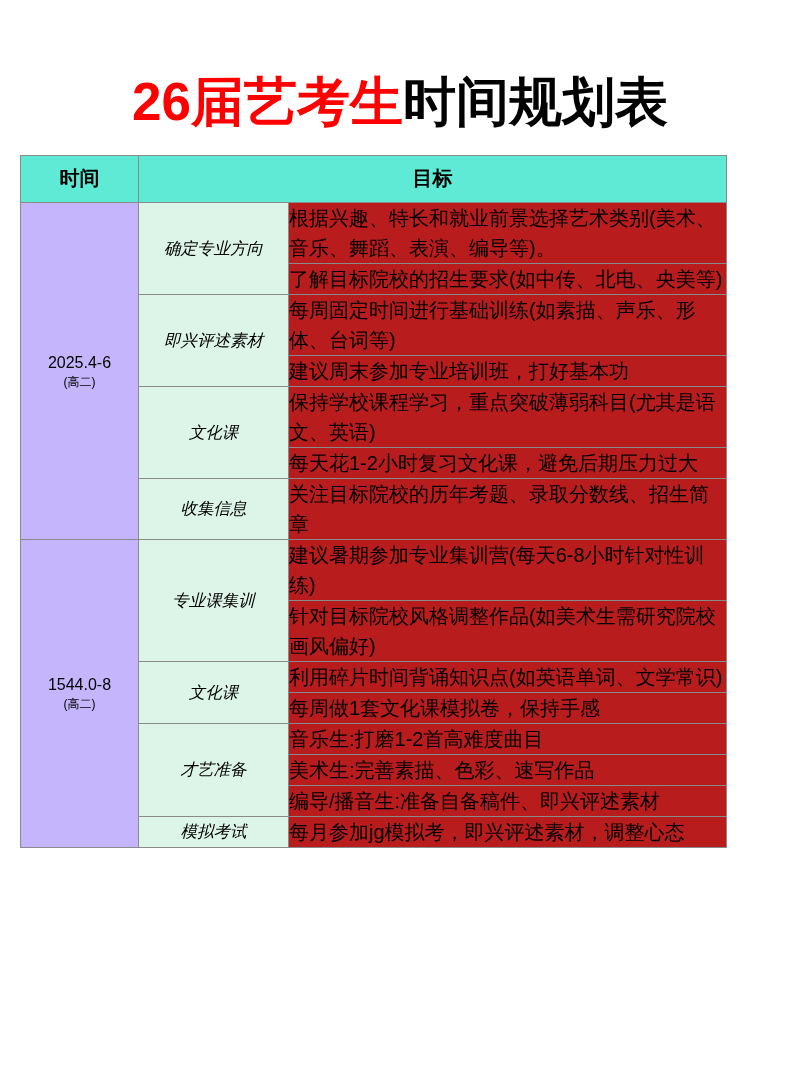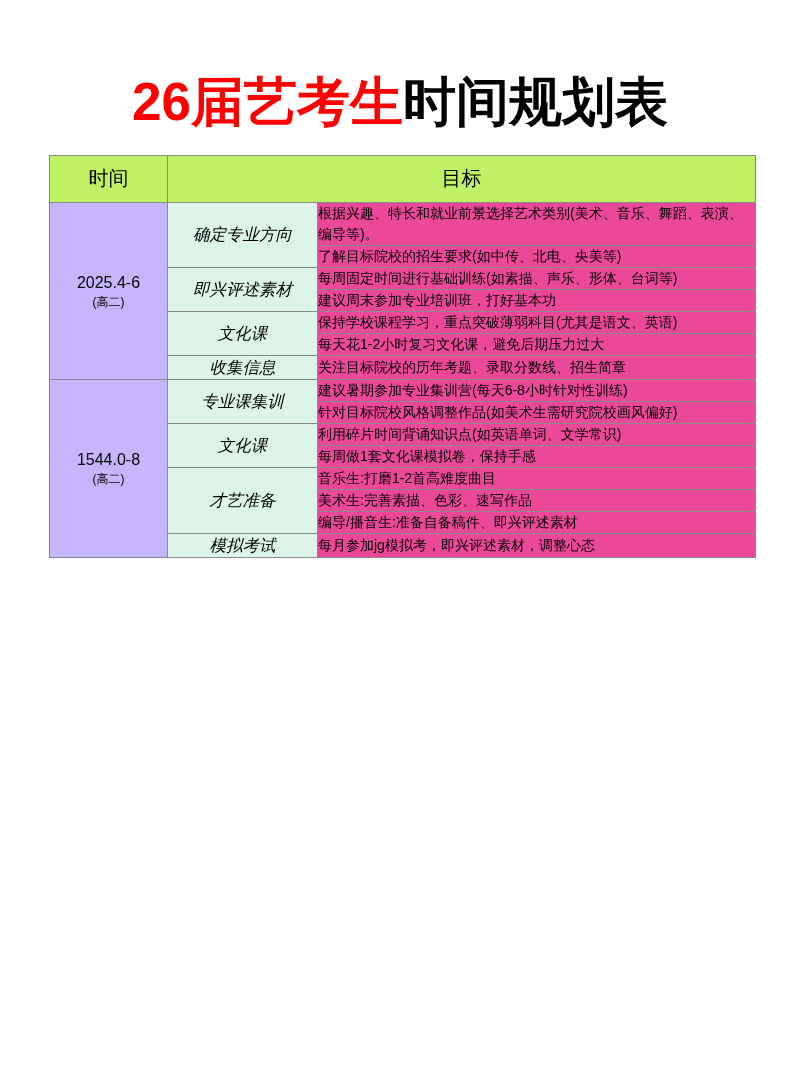--- a/index.html
+++ b/index.html
@@ -12,21 +12,21 @@
     background: #ffffff;
     font-family: "Liberation Sans", "DejaVu Sans", sans-serif;
     color: #000000;
     overflow: hidden;
   }
   .page {
     width: 800px;
     height: 789px;
     position: relative;
     box-sizing: border-box;
-    padding: 0 49px;
+    padding: 0 20px;
   }
   .title {
     text-align: center;
     font-size: 53px;
     font-weight: bold;
     letter-spacing: 0px;
     padding-top: 72px;
     padding-bottom: 22px;
     line-height: 1.15;
     white-space: nowrap;
@@ -41,22 +41,22 @@
     width: 706px;
     border-collapse: collapse;
     table-layout: fixed;
     font-size: 16.5px;
   }
   table.plan td, table.plan th {
     border: 1px solid #8a8a8a;
     padding: 0;
   }
   .head-cell {
-    background: #bef264;
-    font-weight: normal;
+    background: #5eead4;
+    font-weight: bold;
     text-align: center;
     font-size: 20px;
     height: 46px;
     color: #000;
   }
   .col-time { width: 118px; }
   .col-topic { width: 150px; }
   .col-detail { width: 438px; }
 
   .time-cell {
@@ -73,26 +73,26 @@
   .topic-cell {
     background: #ddf5e8;
     text-align: center;
     vertical-align: middle;
     font-size: 16.5px;
     line-height: 1.4;
     padding: 4px 6px;
     font-style: italic;
   }
   .detail-cell {
-    background: #ec4899;
+    background: #b91c1c;
     vertical-align: middle;
     text-align: left;
     padding: 10px 12px 10px 14px;
     line-height: 1.5;
-    font-size: 14px;
+    font-size: 20px;
     margin-left: 16px;
   }
 </style>
 </head>
 <body>
 
 <div class="page">
 
   <div class="title">
     <span class="red">26届艺考生</span><span class="black">时间规划表</span>

